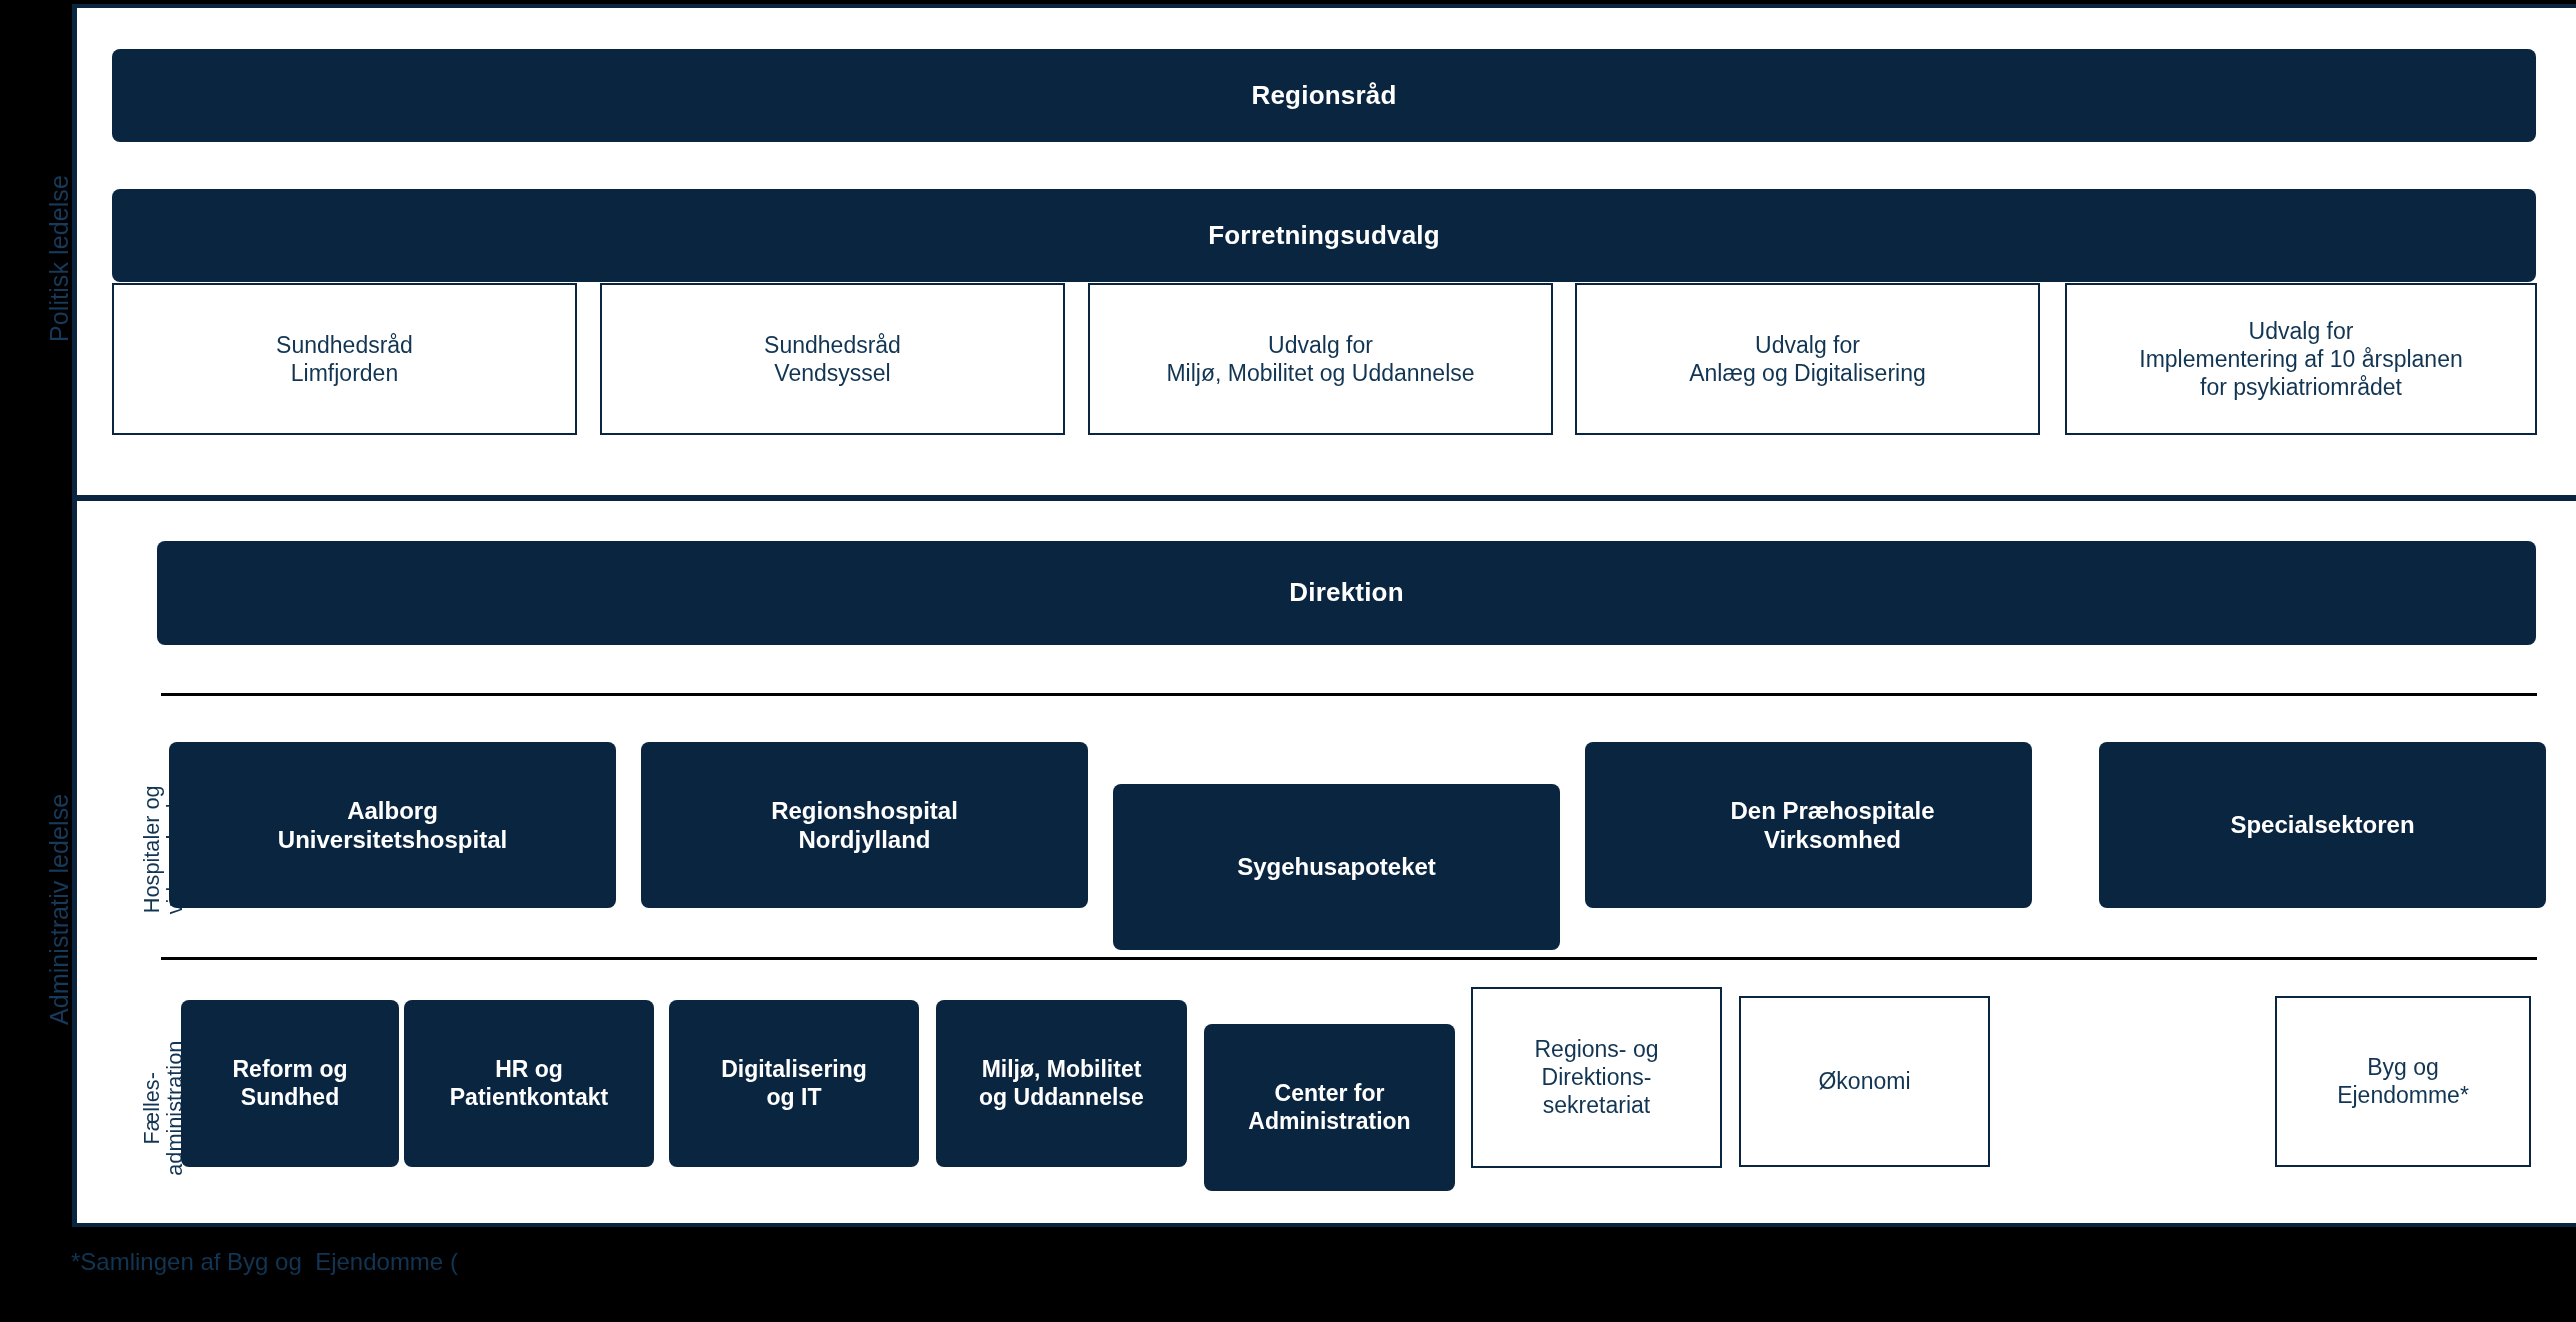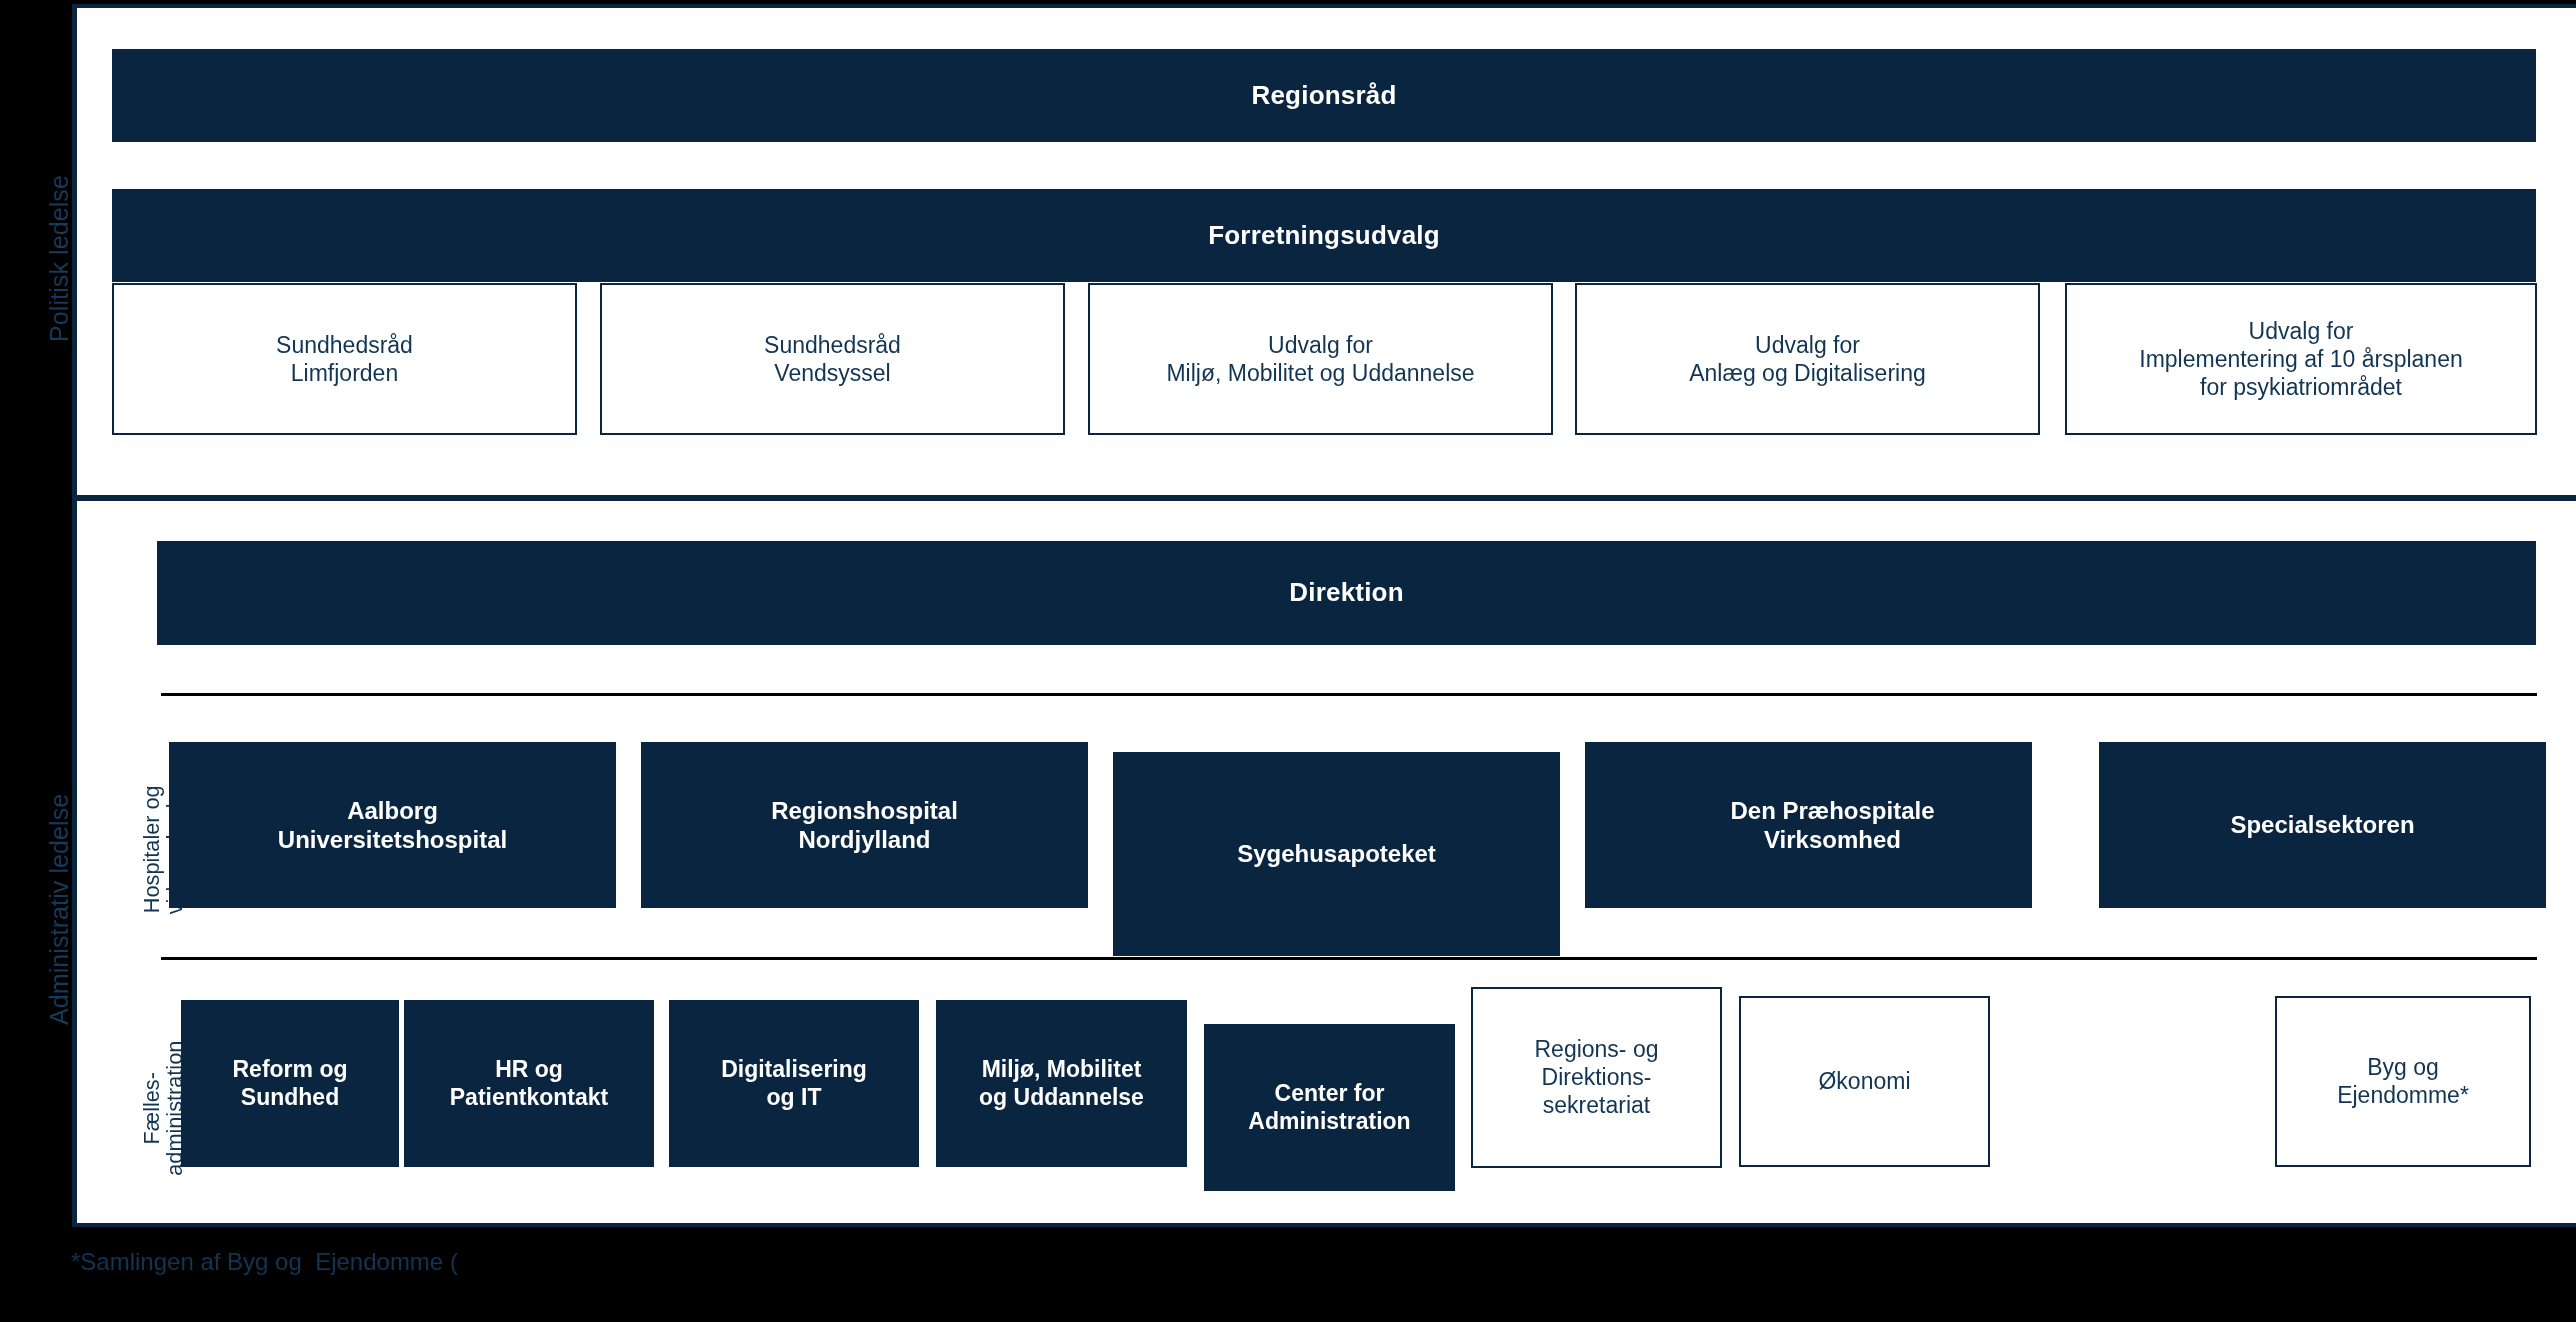--- a/index.html
+++ b/index.html
@@ -56,20 +56,21 @@
     display: flex;
     align-items: center;
     justify-content: center;
     text-align: center;
     line-height: 1.22;
   }
   .box.filled {
     background: #0a2540;
     color: #ffffff;
     font-weight: bold;
+    border-radius: 8px;
   }
   .box.outlined {
     background: #ffffff;
     color: #123553;
     border: 2.6px solid #0a2540;
     font-weight: normal;
   }
 
   
   .banner { font-size: 26px; letter-spacing: 0.2px; }
@@ -128,21 +129,21 @@
 
   <div class="grouplab" style="left:-11.8px; top:818px; width:197px;">
     <span>Hospitaler og</span><br>
     <span>virksomheder</span>
   </div>
 
   <div class="box filled" style="left:92px; top:734px; width:447px; height:166px; font-size:24px;">Aalborg<br>Universitetshospital</div>
 
   <div class="box filled" style="left:564px; top:734px; width:447px; height:166px; font-size:24px;">Regionshospital<br>Nordjylland</div>
 
-  <div class="box filled" style="left:1036px; top:744px; width:447px; height:204px; font-size:24px;">Sygehusapoteket</div>
+  <div class="box filled" style="left:1036px; top:776px; width:447px; height:166px; font-size:24px;">Sygehusapoteket</div>
 
   <div class="box filled" style="left:1508px; top:734px; width:447px; height:166px; font-size:24px;padding-left:48px;">Den Præhospitale<br>Virksomhed</div>
 
   <div class="box filled" style="left:1980px; top:734px; width:447px; height:166px; font-size:24px;margin-left:42px;">Specialsektoren</div>
 
   <div class="hr" style="left:84px; top:949px; width:2376px;"></div>
 
   <div class="grouplab" style="left:-11.8px; top:1077px; width:197px;">
     <span>Fælles-</span><br>
     <span>administration</span>

